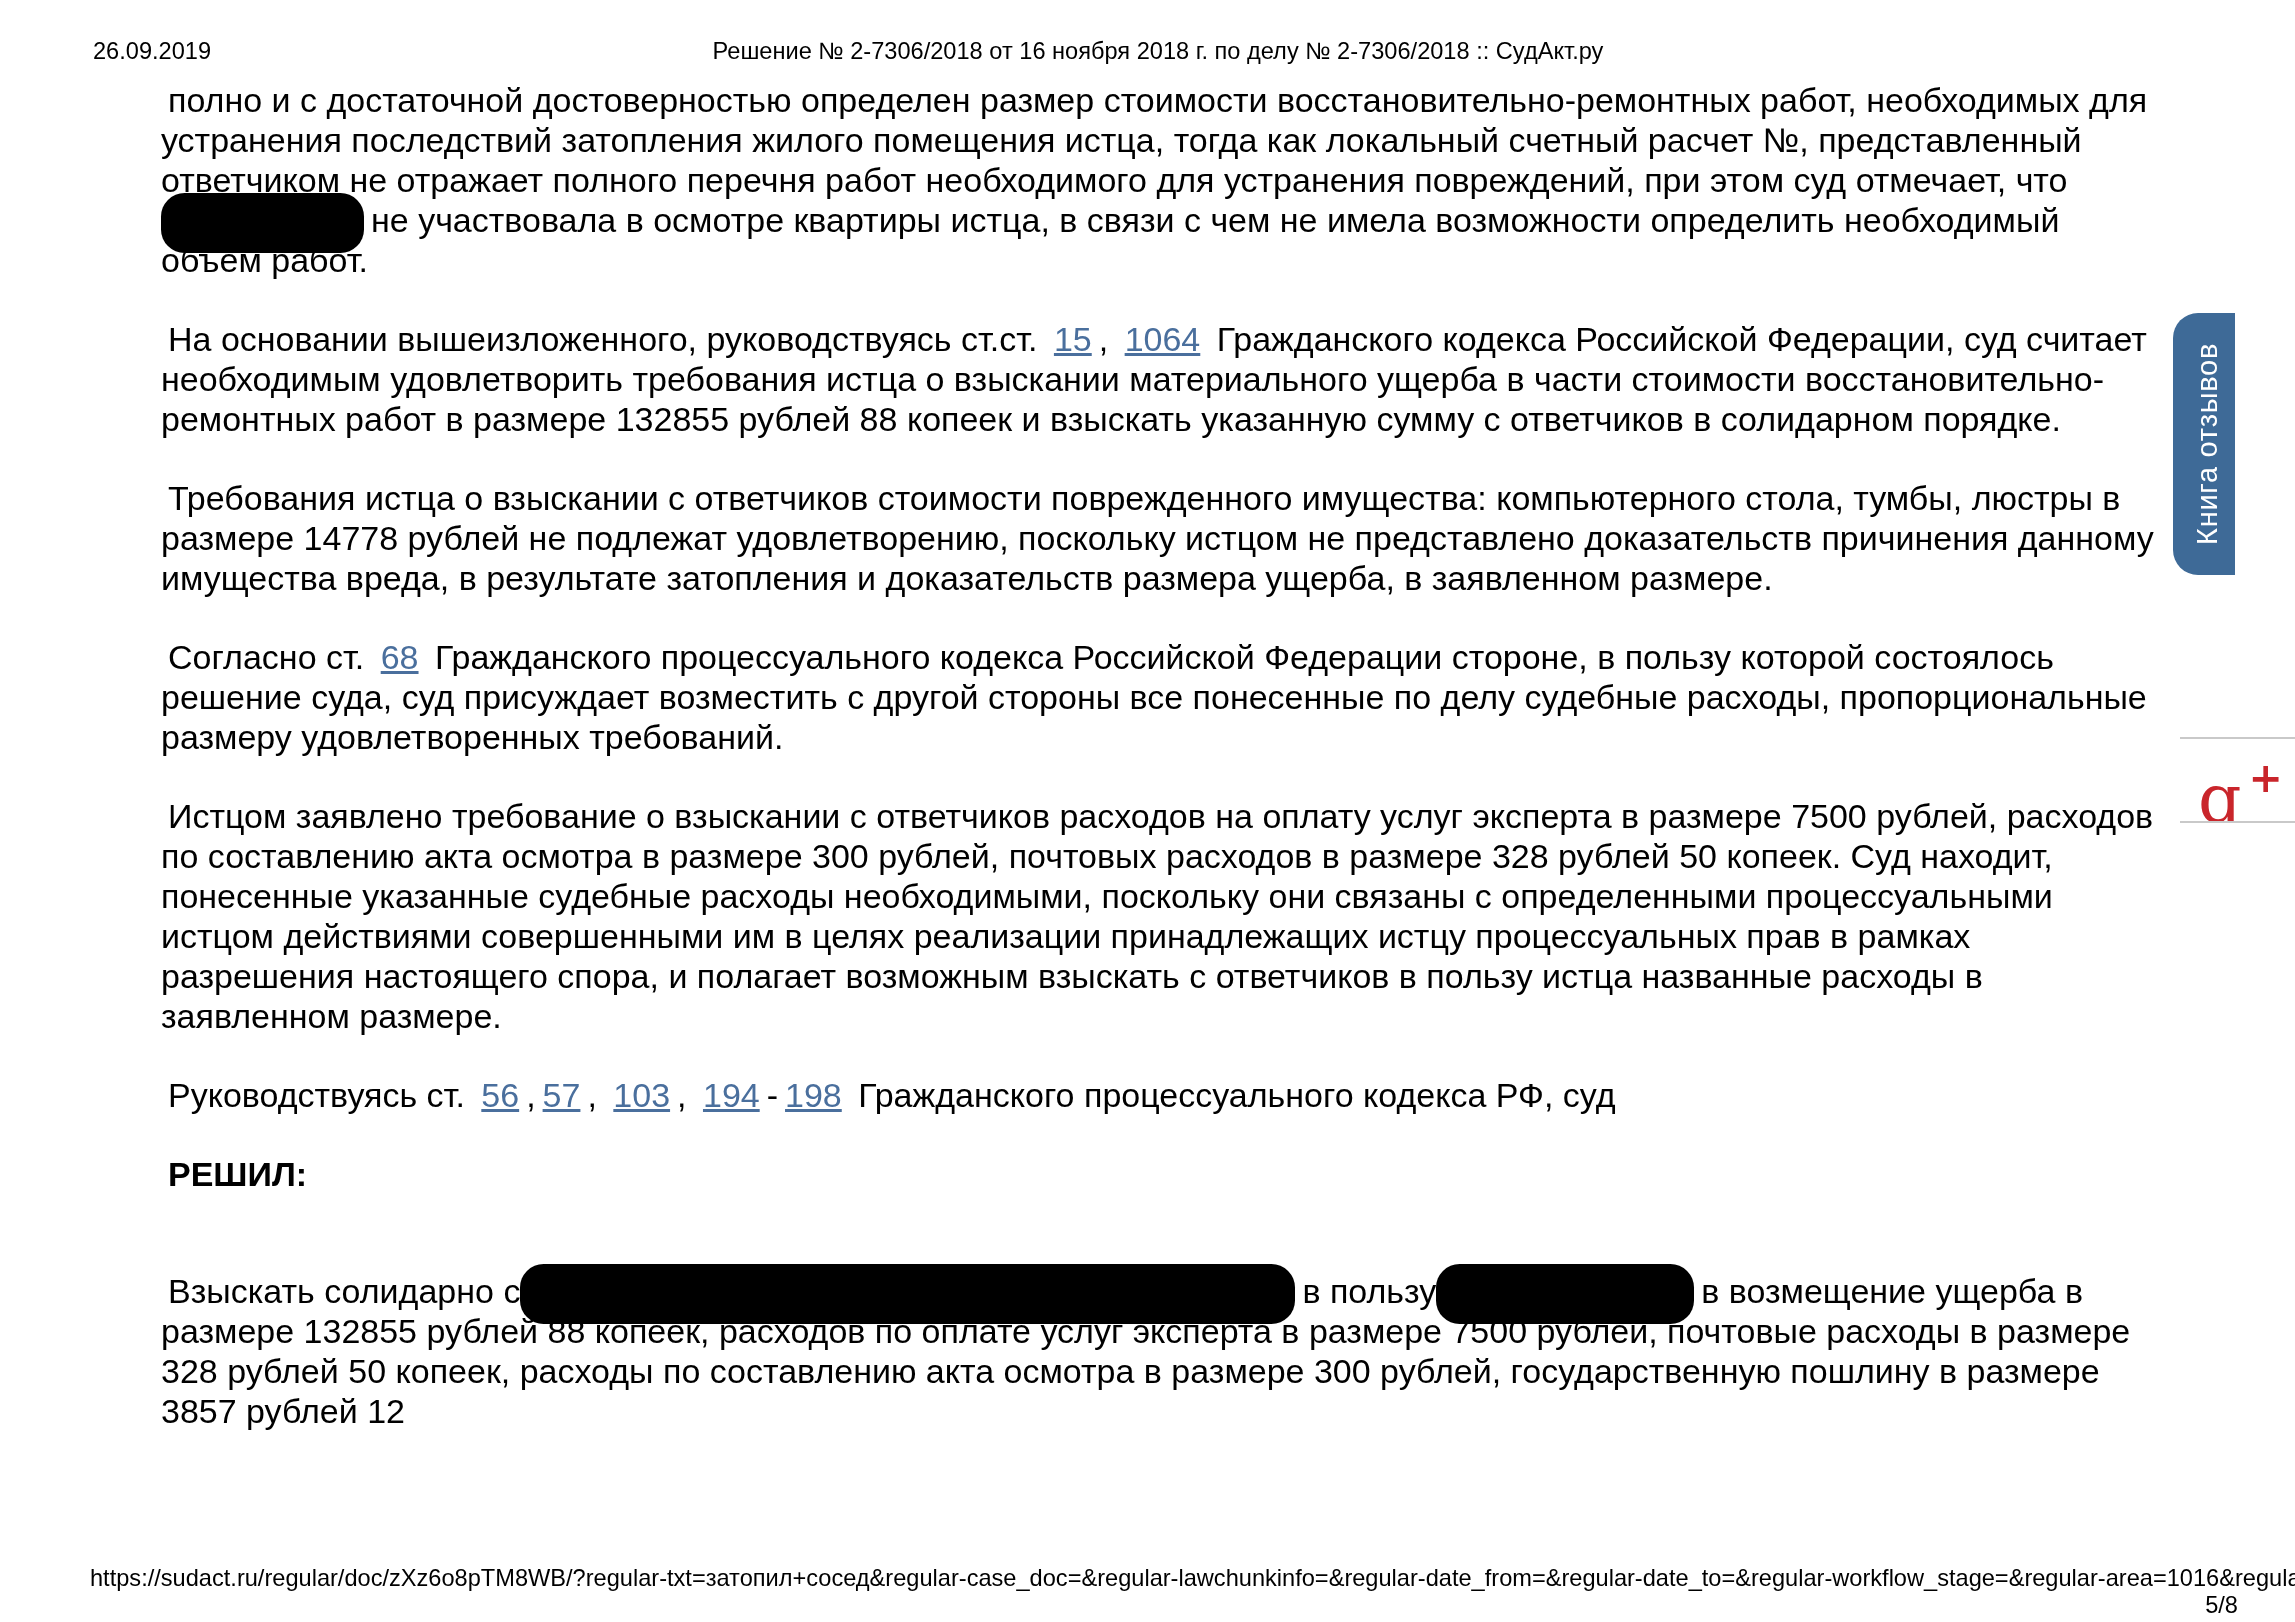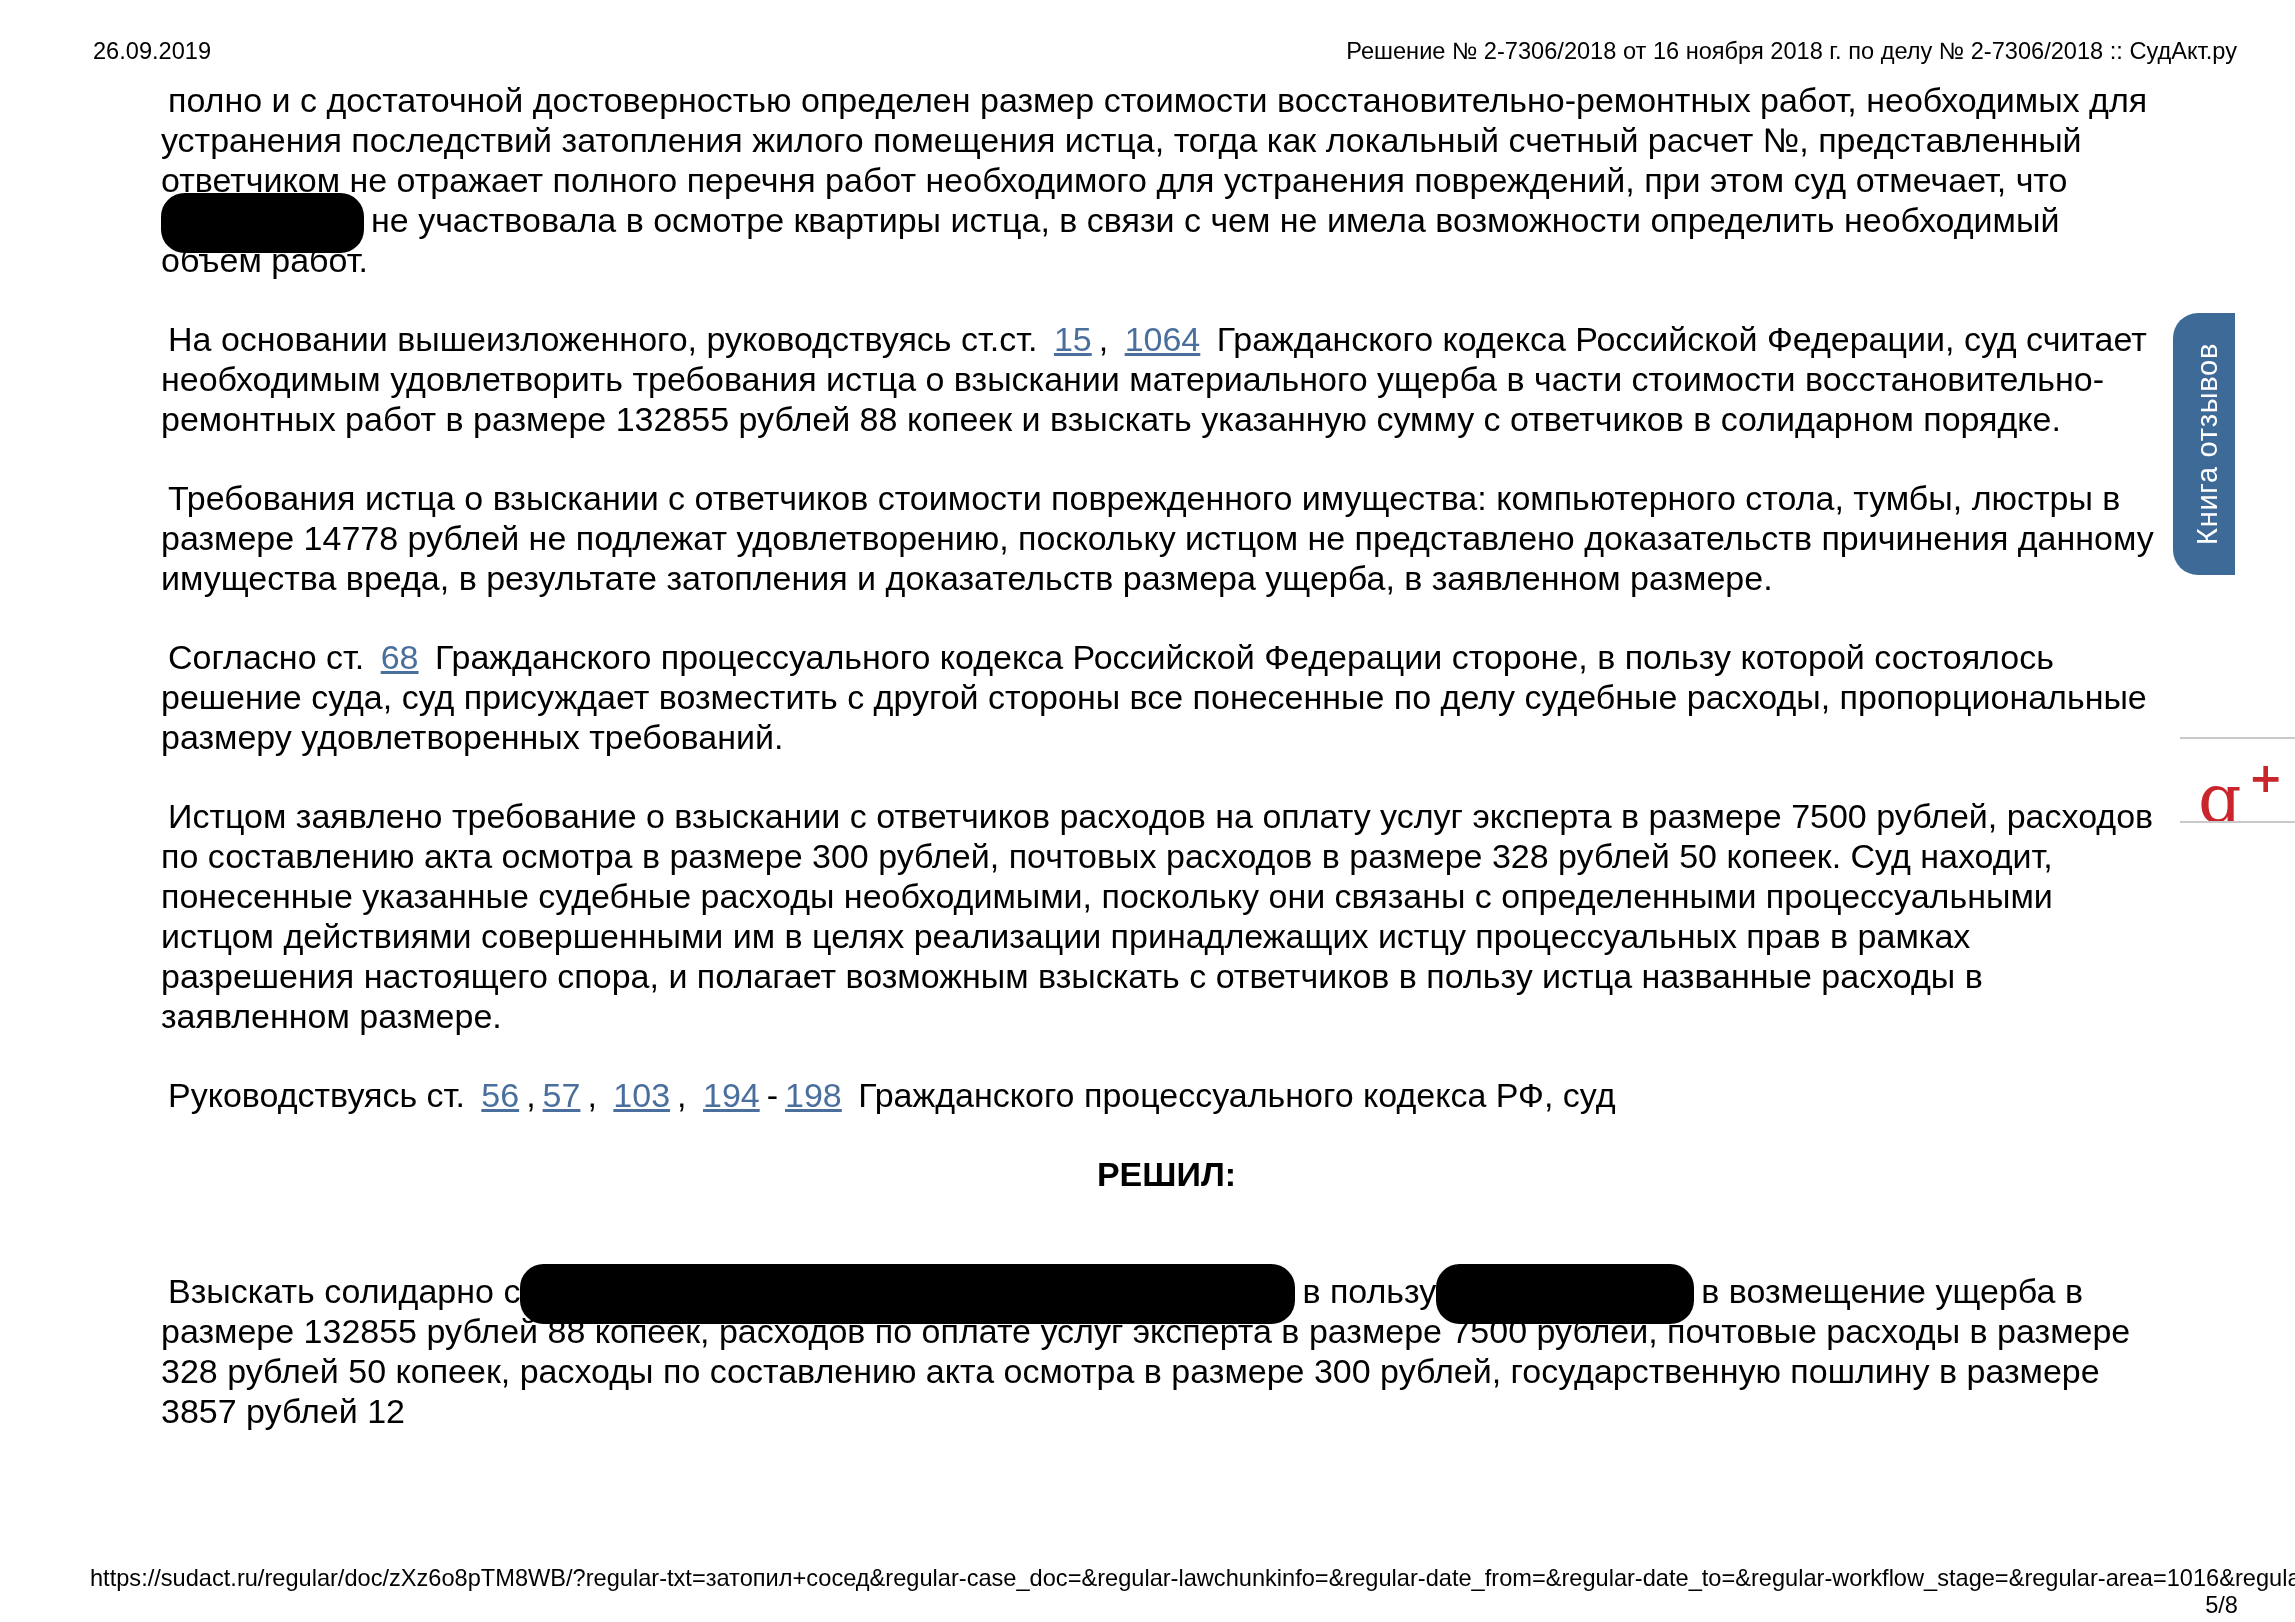--- a/index.html
+++ b/index.html
@@ -11,33 +11,33 @@
     height: 1622px;
     background: #ffffff;
     font-family: "Liberation Sans", "DejaVu Sans", sans-serif;
     color: #000000;
     overflow: hidden;
   }
 
   
   .print-header { position: absolute; top: 38px; left: 72px; right: 65px; height: 31px; font-size: 23.6px; }
   .print-header .date { position: absolute; left: 0; top: 0; white-space: nowrap; }
-  .print-header .title { position: absolute; left: 0; right: 0; top: 0; text-align: right; white-space: nowrap; }
+  .print-header .title { position: absolute; left: 0; right: 14px; top: 0; text-align: center; white-space: nowrap; }
 
   
   .content {
     position: absolute;
     left: 147px;
     top: 80px;
     width: 2004px;
     font-size: 34px;
     line-height: 40px;
   }
   .content p { margin: 0 0 39px 0; }
-  .content p.heading { font-weight: bold; text-align: center; margin-bottom: 77px; margin-top: 1.3px; }
+  .content p.heading { font-weight: bold; text-align: left; margin-bottom: 77px; margin-top: 1.3px; }
   .content a {
     color: var(--link, #4a6f9d);
     text-decoration: underline;
     cursor: pointer;
   }
   .redact {
     display: inline-block;
     background: #000;
     height: 60px;
     border-radius: 23.6px;

